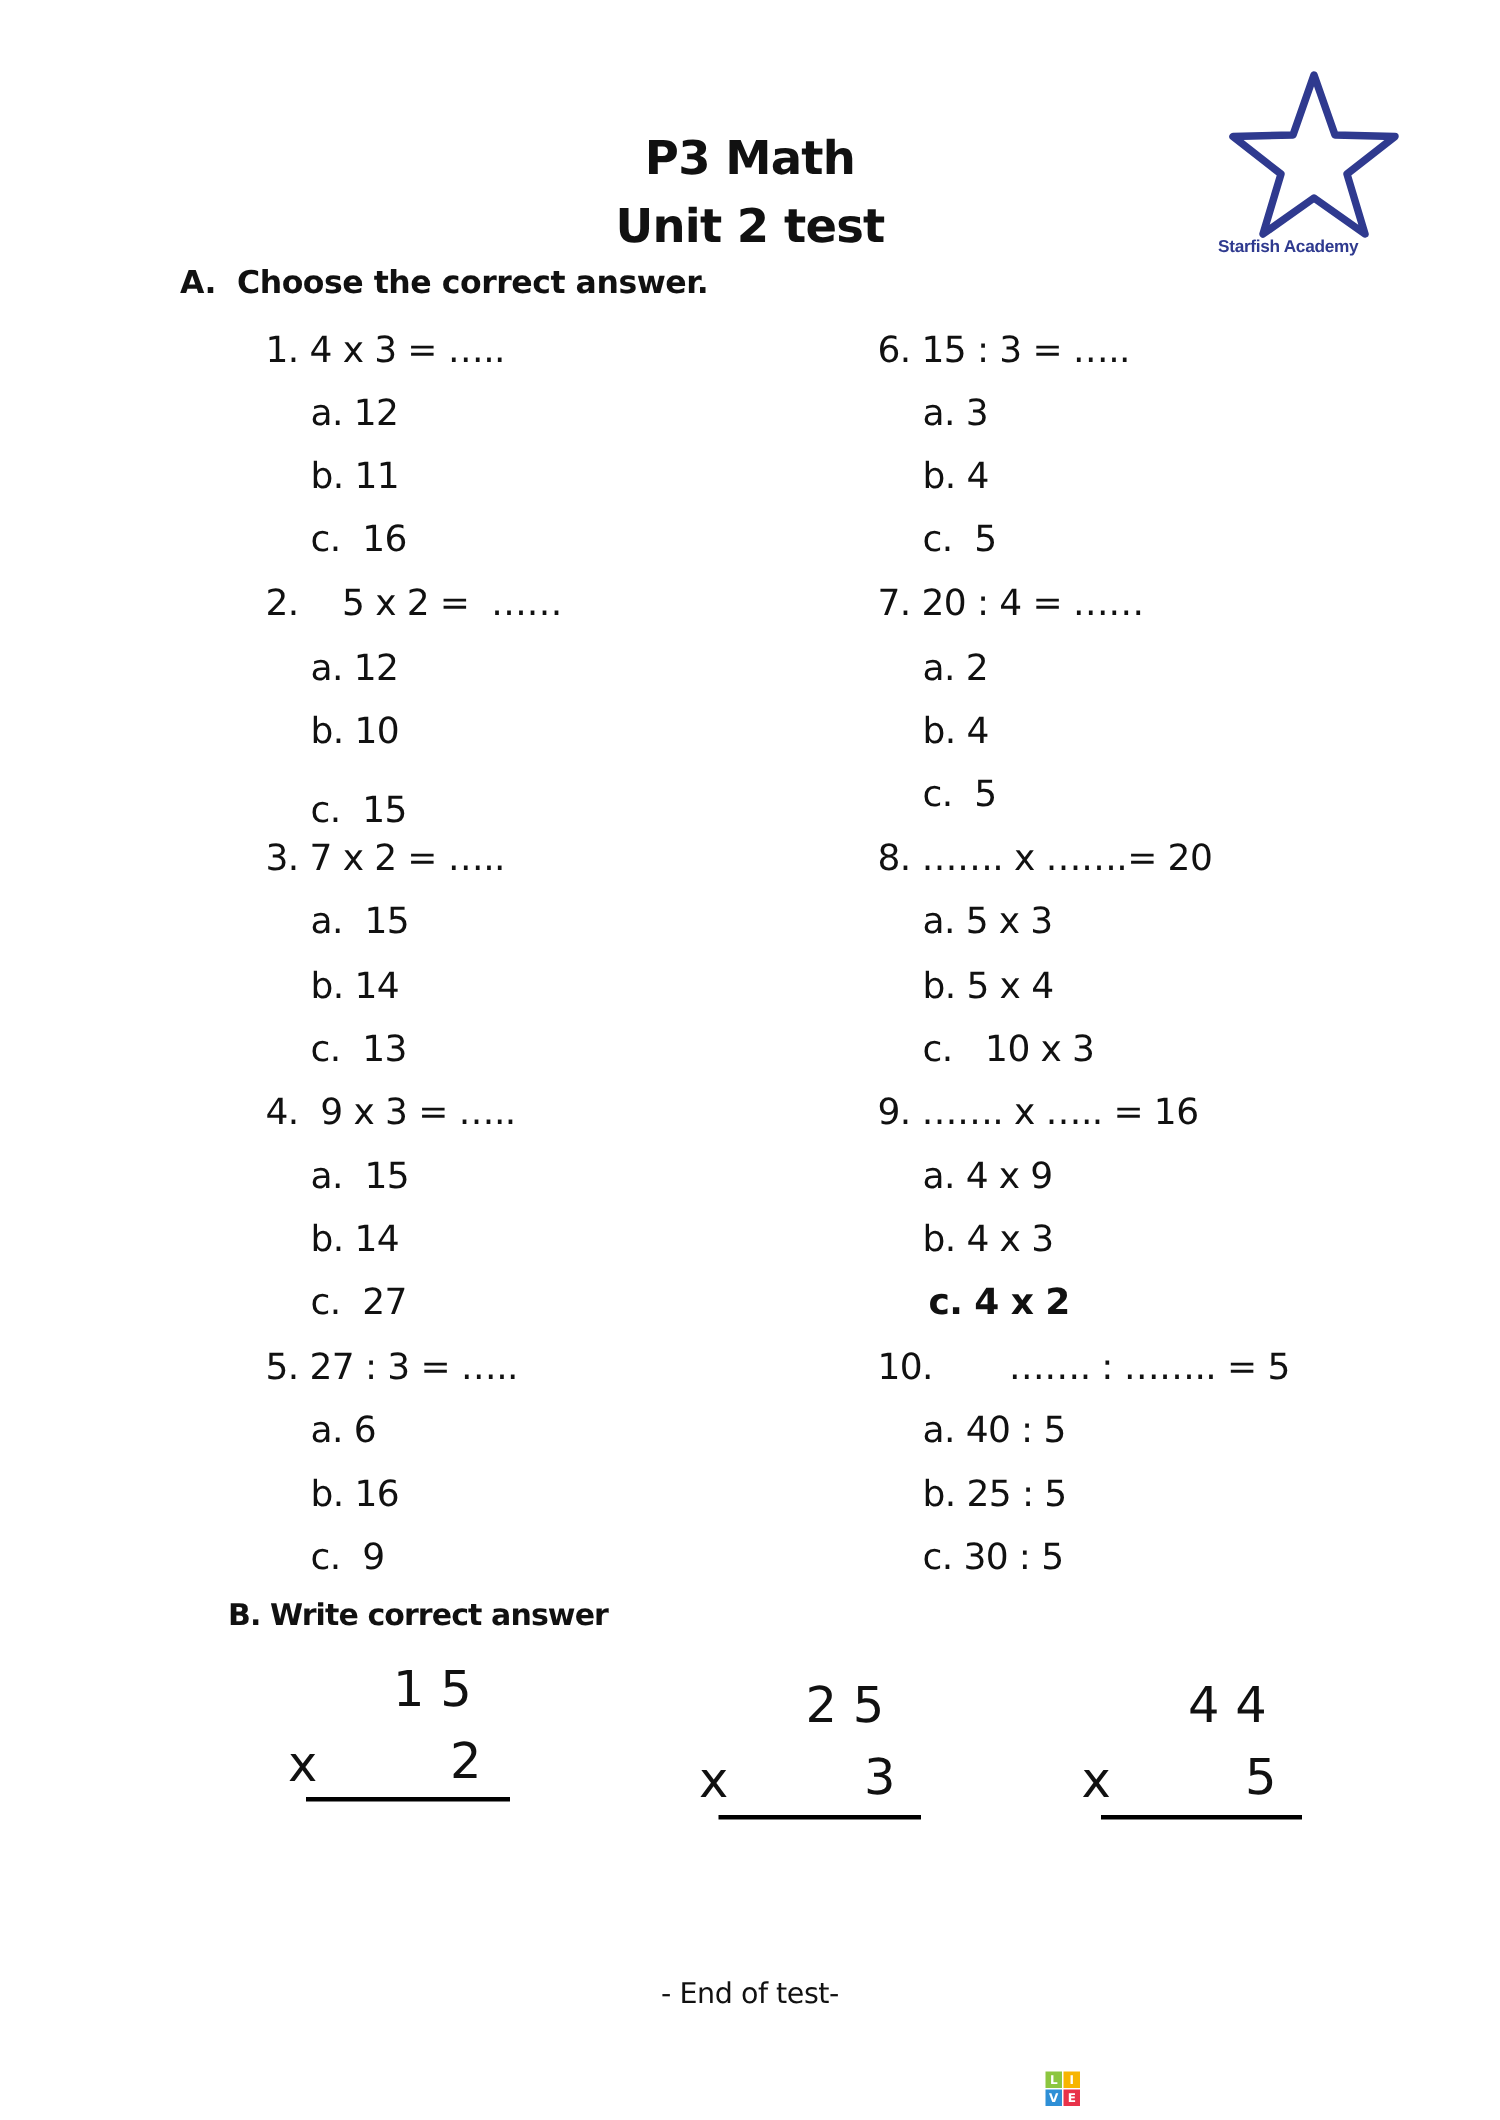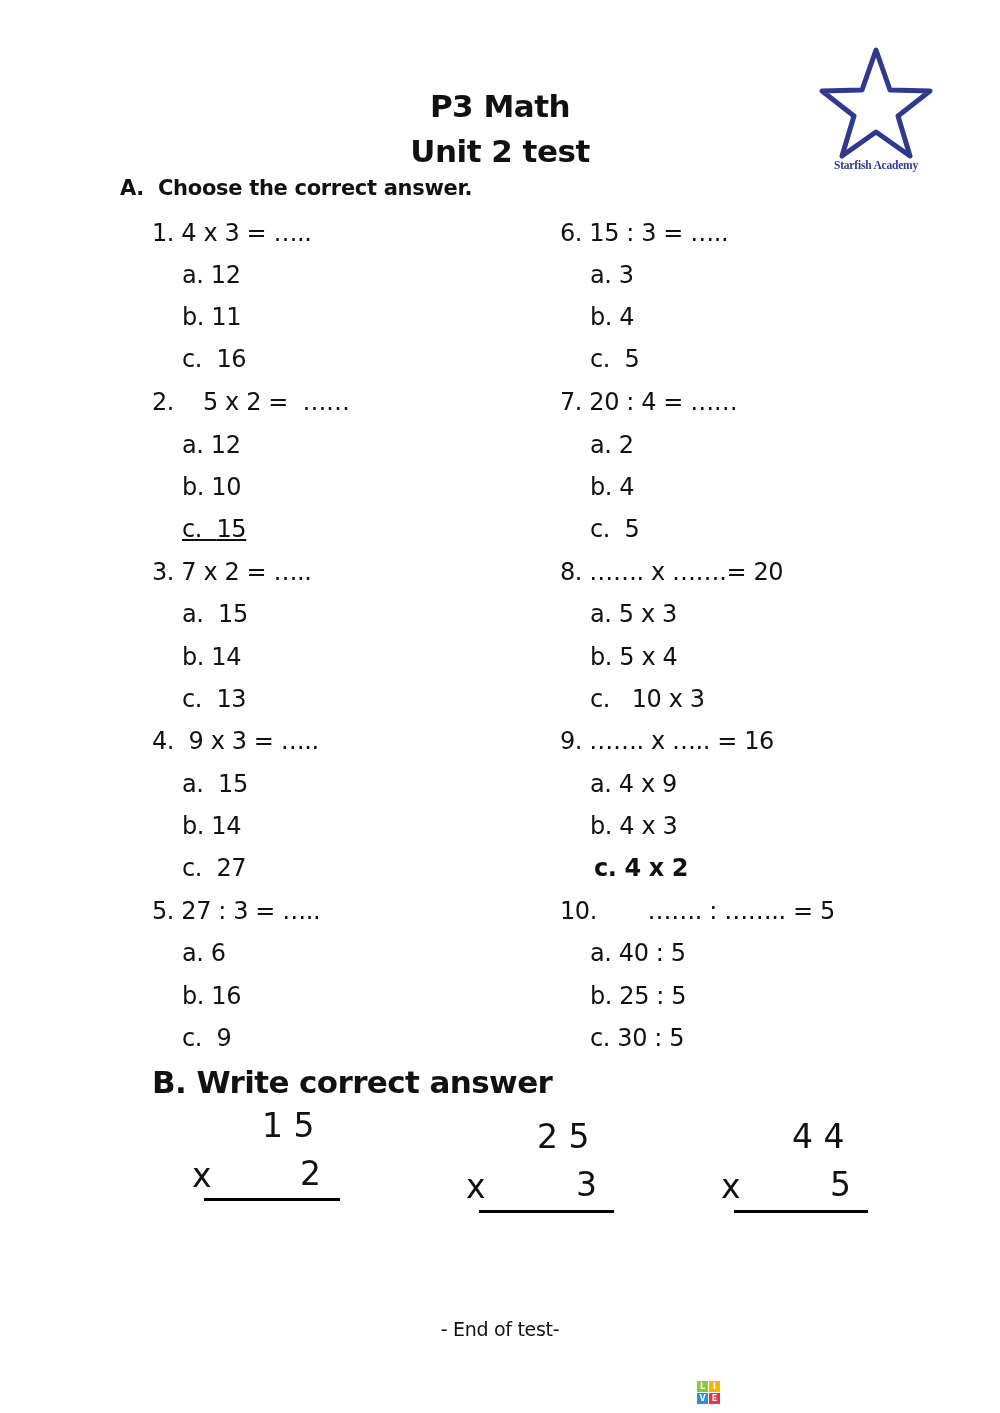--- a/index.html
+++ b/index.html
@@ -10,35 +10,35 @@
     }
     .abs { position: absolute; }
     .title {
       left: 0; width: 1000px; text-align: center;
       font-weight: bold; font-size: 31px; line-height: 40px;
       font-family: "DejaVu Sans", sans-serif; letter-spacing: -0.5px;
     }
     .logo { left: 812px; top: 44px; width: 128px; height: 140px; }
     .logo svg { display: block; margin: 0 auto; }
     .logo-text {
-      text-align: center; font-weight: bold; font-size: 11.5px;
-      color: #2f3a8f; font-family: Liberation Serif, serif;
+      text-align: left; font-weight: bold; font-size: 11.5px;
+      color: #2f3a8f; font-family: Liberation Sans, sans-serif;
       letter-spacing: -0.2px; margin-top: -3px;
     }
     .section-a {
       left: 120px; top: 176px; font-weight: bold; font-size: 21px;
       font-family: "DejaVu Sans", sans-serif; letter-spacing: -0.3px;
     }
     .section-a .letter { display: inline-block; width: 38px; }
     .q, .opt {
       font-size: 24px; line-height: 30px; white-space: pre;
-      font-family: "DejaVu Sans", sans-serif; letter-spacing: -0.4px;
+      font-family: "DejaVu Sans", sans-serif; letter-spacing: -0.4px; margin-left: 25px;
     }
     .section-b {
-      left: 152px; top: 1064px; font-weight: bold; font-size: 31px;
+      left: 152px; top: 1064px; font-weight: bold; font-size: 20px;
       font-family: "DejaVu Sans", sans-serif; letter-spacing: -0.6px; text-align: right;
     }
     .calc { font-size: 33px; font-family: "DejaVu Sans", sans-serif; }
     .calc .num { position: absolute; white-space: pre; }
     .calc .rule { position: absolute; height: 3px; background: #000; }
     .footer {
       left: 0; width: 1000px; top: 1318px; text-align: center;
       font-size: 19px; font-family: "DejaVu Sans", sans-serif; letter-spacing: -0.3px;
     }
     .brand {
@@ -75,21 +75,21 @@
 </div>
 
 <div class="abs q" style="left:152px; top:218px;">1. 4 x 3 = …..</div>
 <div class="abs opt" style="left:182px; top:260px;"><span>a.</span> <span>12</span></div>
 <div class="abs opt" style="left:182px; top:302px;text-align:center;"><span>b.</span> <span>11</span></div>
 <div class="abs opt" style="left:182px; top:344px;"><span>c.</span>  <span>16</span></div>
 
 <div class="abs q" style="left:152px; top:387px;">2.    5 x 2 =  ……</div>
 <div class="abs opt" style="left:182px; top:430px;"><span>a.</span> <span>12</span></div>
 <div class="abs opt" style="left:182px; top:472px;"><span>b.</span> <span>10</span></div>
-<div class="abs opt" style="left:182px; top:514px;text-decoration:underline;"><span>c.</span>  <span>15</span></div>
+<div class="abs opt" style="left:182px; top:525px;"><span>c.</span>  <span>15</span></div>
 
 <div class="abs q" style="left:152px; top:557px;">3. 7 x 2 = …..</div>
 <div class="abs opt" style="left:182px; top:599px;"><span>a.</span>  <span>15</span></div>
 <div class="abs opt" style="left:182px; top:642px;"><span>b.</span> <span>14</span></div>
 <div class="abs opt" style="left:182px; top:684px;"><span>c.</span>  <span>13</span></div>
 
 <div class="abs q" style="left:152px; top:726px;">4.  9 x 3 = …..</div>
 <div class="abs opt" style="left:182px; top:769px;"><span>a.</span>  <span>15</span></div>
 <div class="abs opt" style="left:182px; top:811px;"><span>b.</span> <span>14</span></div>
 <div class="abs opt" style="left:182px; top:853px;"><span>c.</span>  <span>27</span></div>

